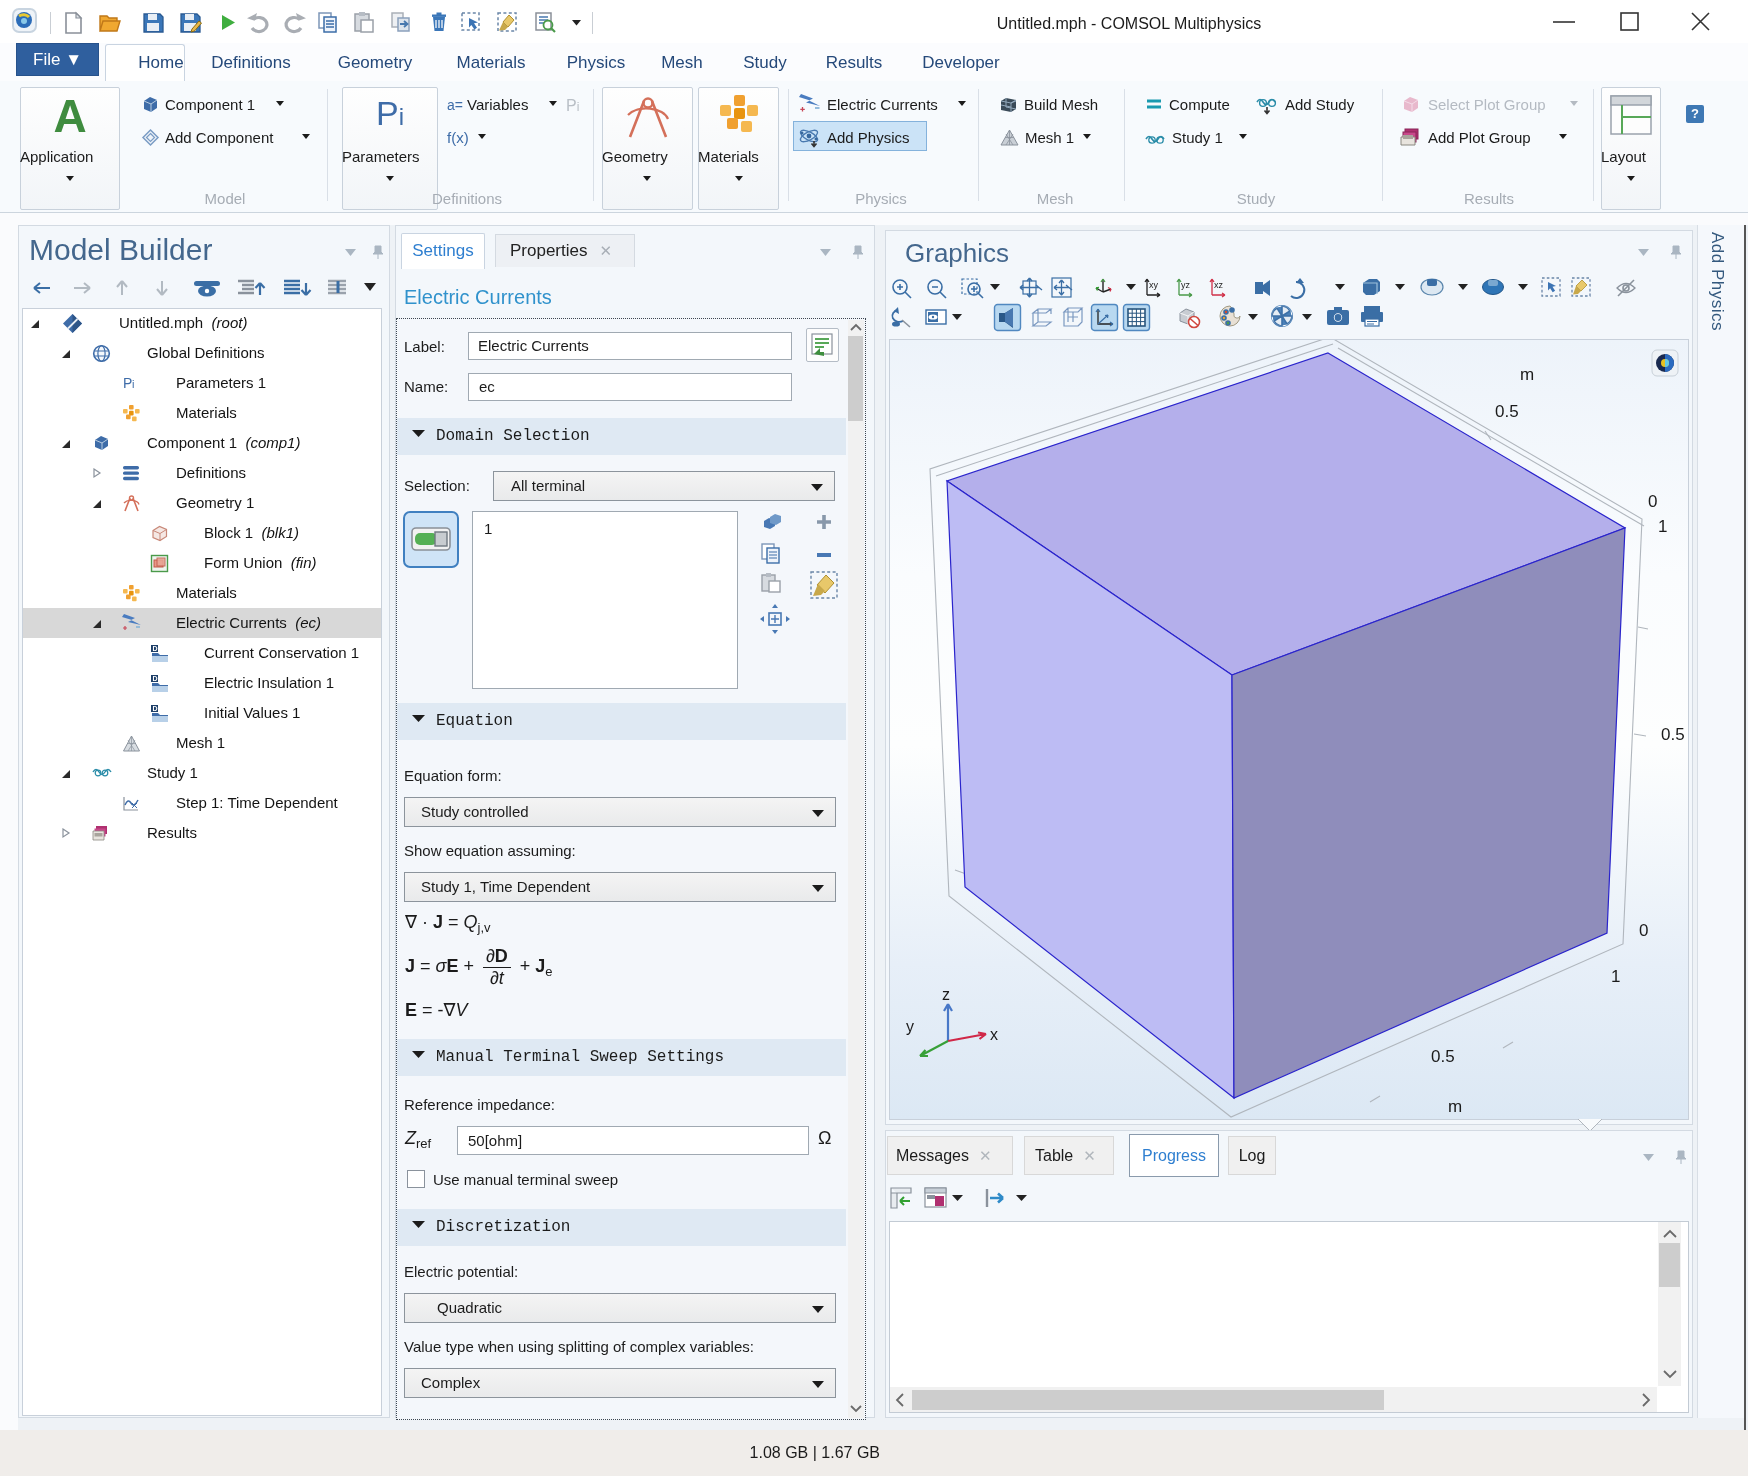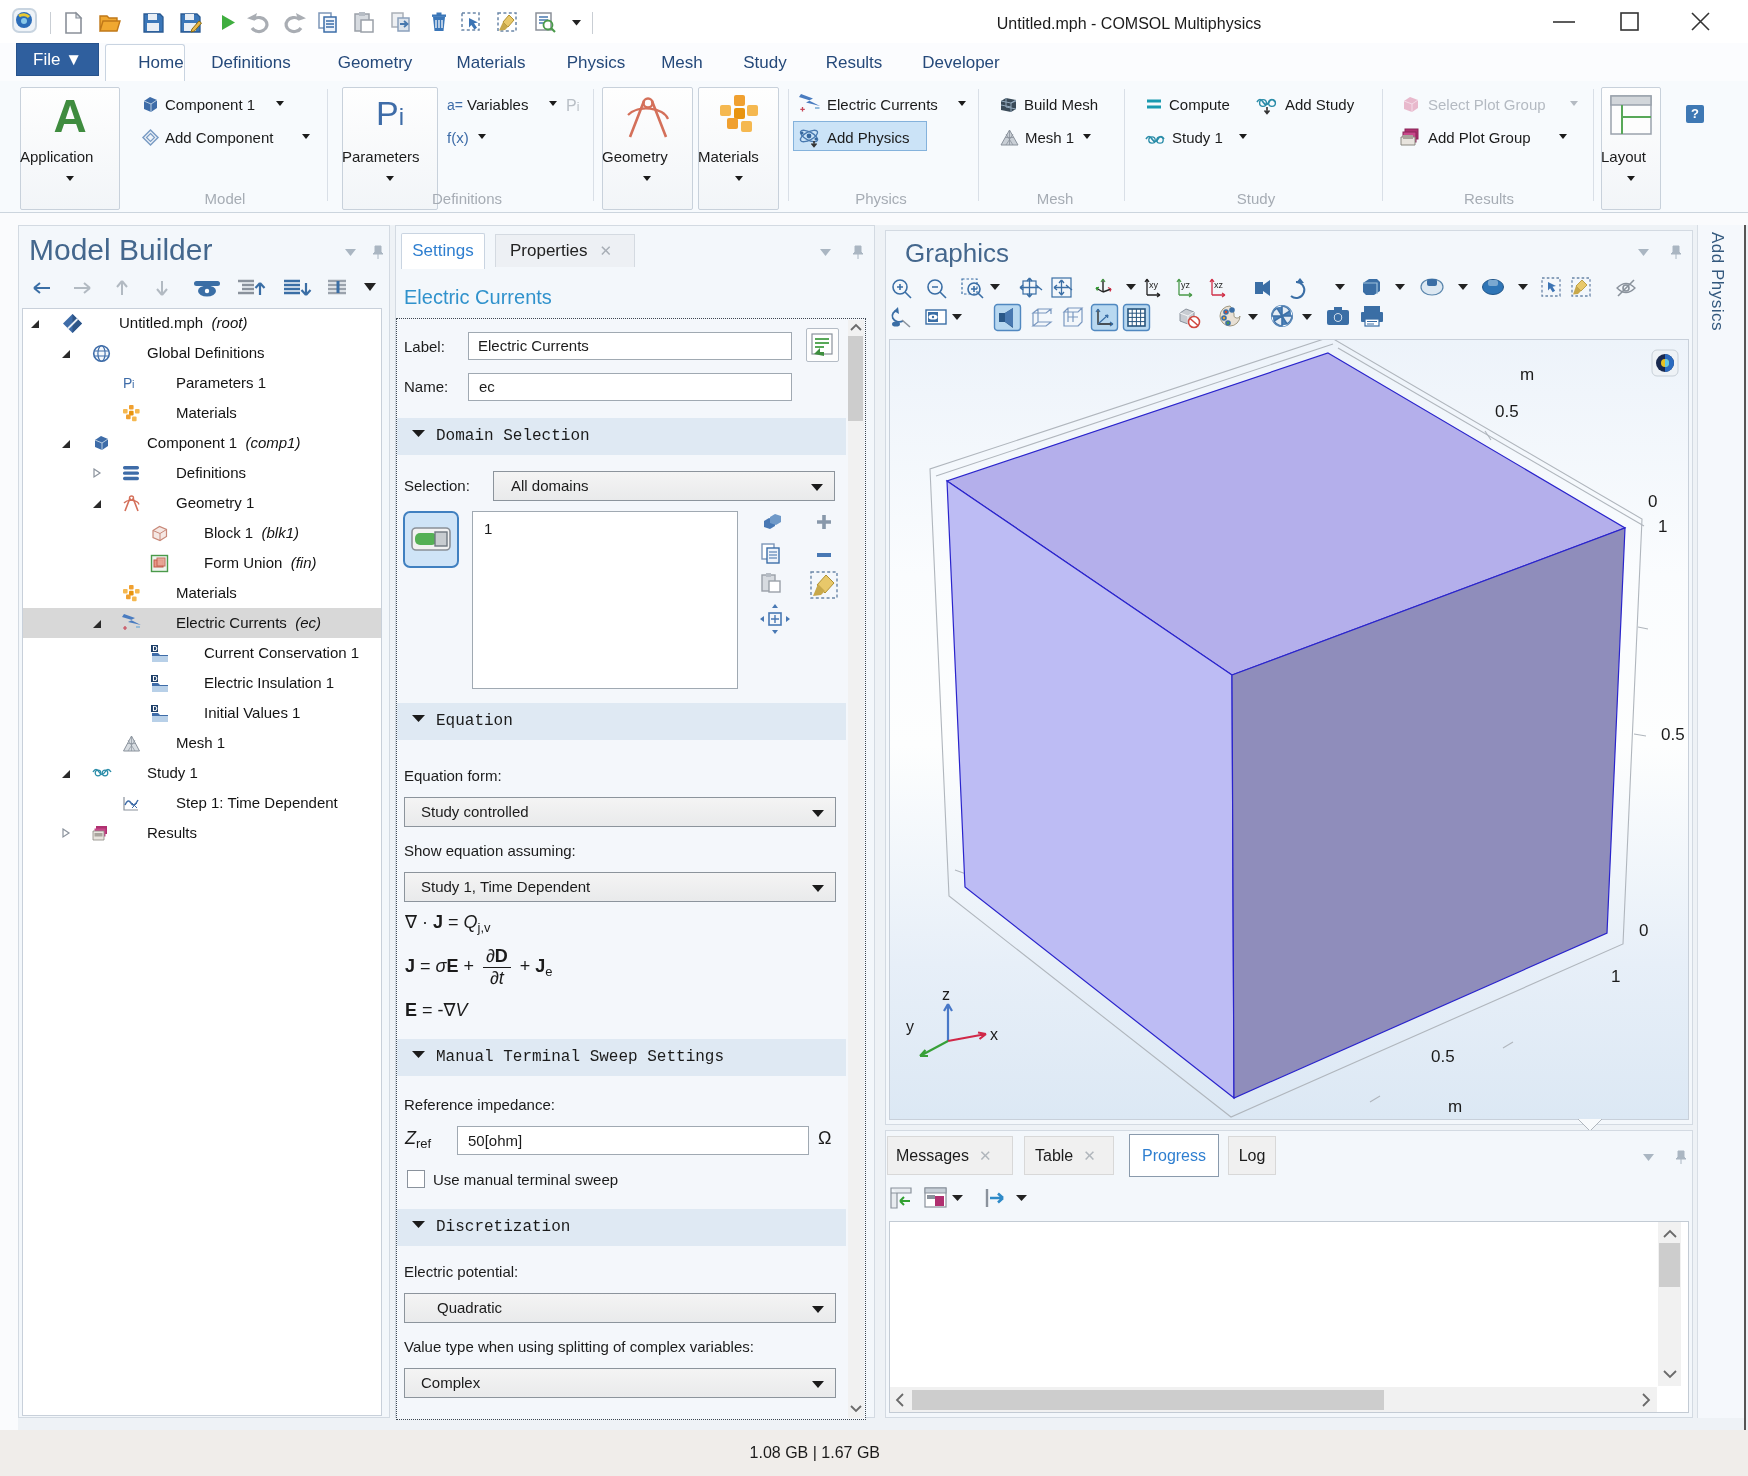--- a/index.html
+++ b/index.html
@@ -493,21 +493,21 @@
       <rect x="1" y="1" width="20" height="20" fill="#fff" stroke="#8a929c" stroke-width="1.2"></rect>
       <path d="M4 6 h14 M4 10 h14 M4 14 h9" stroke="#58a858" stroke-width="2"></path>
       <path d="M3 21 l6-6 v4 h4 v4 z" fill="#3e8e3e"></path>
     </svg>
 <div class="abs lab15" style="left:404px;top:378px">Name:</div>
 <div class="abs tfield" style="left:468px;top:373px;width:324px;height:28px;line-height:26px"><span style="margin-left:10px">ec</span></div>
 <div class="abs sect" style="left:397px;top:418px;width:449px;height:37px;line-height:37px"><svg width="15" height="10" style="margin:0 10px 2px 14px">
         <path d="M1 2 h13 l-6.5 7 z" fill="#1b1b1b"></path>
       </svg>Domain Selection</div>
 <div class="abs lab15" style="left:404px;top:477px">Selection:</div>
-<div class="abs combo" style="left:493px;top:471px;width:342px;height:30px;line-height:28px"><span style="margin-left:17px">All domains</span><svg width="13" height="9" style="position:absolute;right:10px;top:11px">
+<div class="abs combo" style="left:493px;top:471px;width:342px;height:30px;line-height:28px"><span style="margin-left:17px">All terminal</span><svg width="13" height="9" style="position:absolute;right:10px;top:11px">
         <path d="M0 1 h12 l-6 7 z" fill="#1b1b1b"></path>
       </svg></div>
 <div class="abs" style="left:403px;top:511px;width:56px;height:57px;background:#cfe4f7;border:2px solid #4080c0;border-radius:7px"></div>
 <svg class="abs" style="left:411px;top:524px" width="40" height="30">
       <rect x="1" y="4" width="38" height="22" rx="4" fill="#f2f2f2" stroke="#8a9098" stroke-width="1.6"></rect>
       <rect x="4" y="9" width="22" height="12" rx="5" fill="#55b055"></rect>
       <rect x="24" y="8" width="12" height="14" fill="#c8ccd0" stroke="#707880" stroke-width="1.4"></rect>
     </svg>
 <div class="abs tfield" style="left:472px;top:511px;width:266px;height:178px"><span style="margin-left:11px;line-height:34px">1</span></div>
 <svg class="abs" style="left:760px;top:511px" width="84" height="125">

